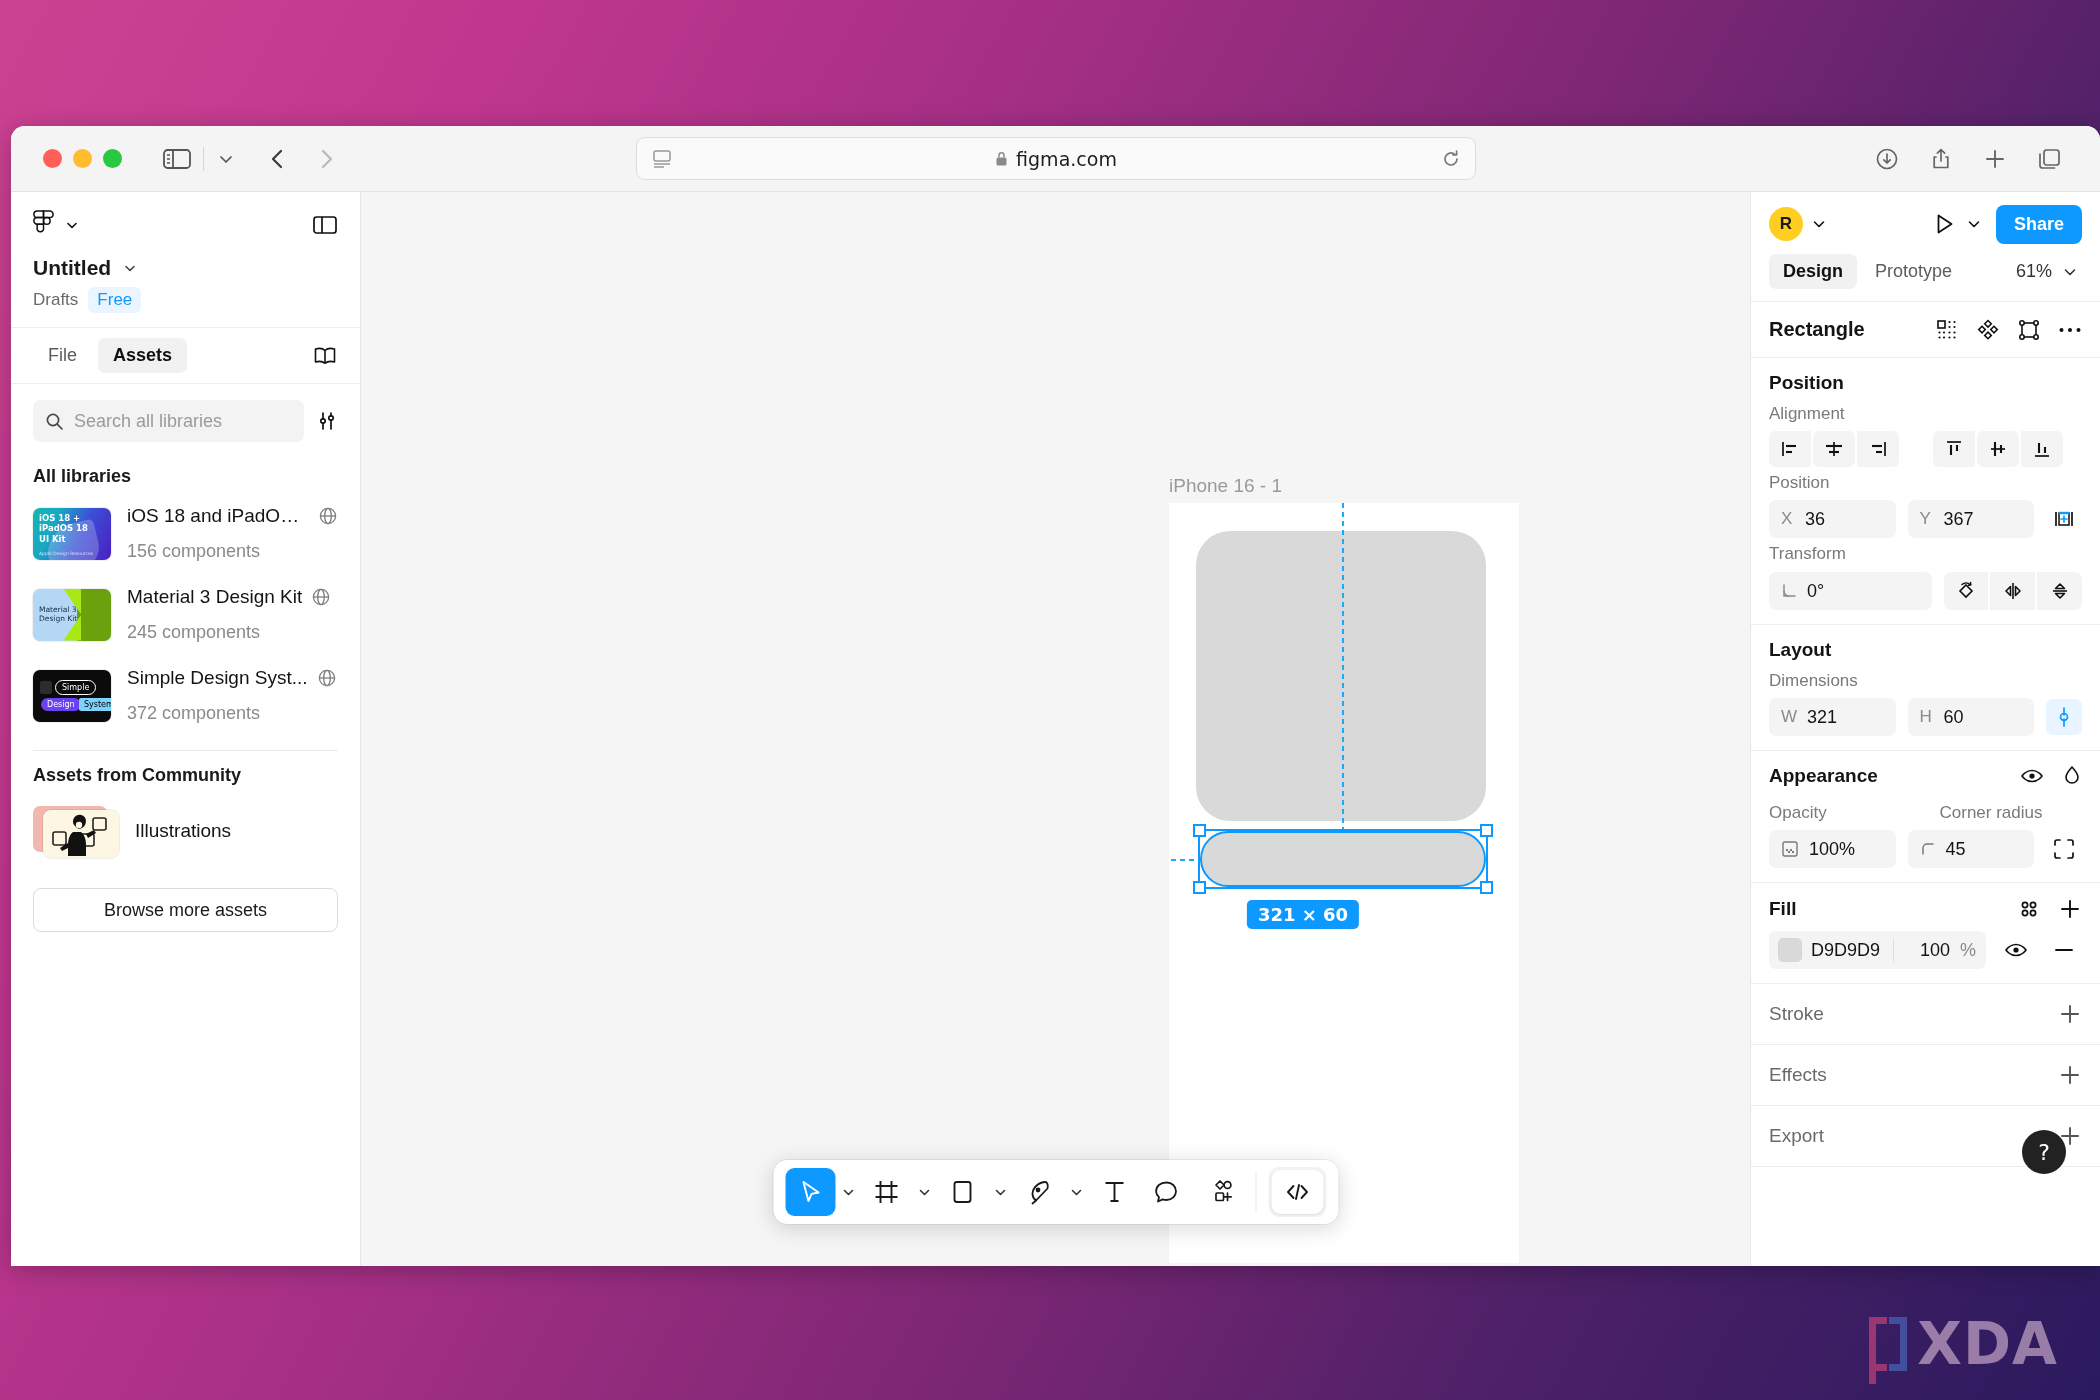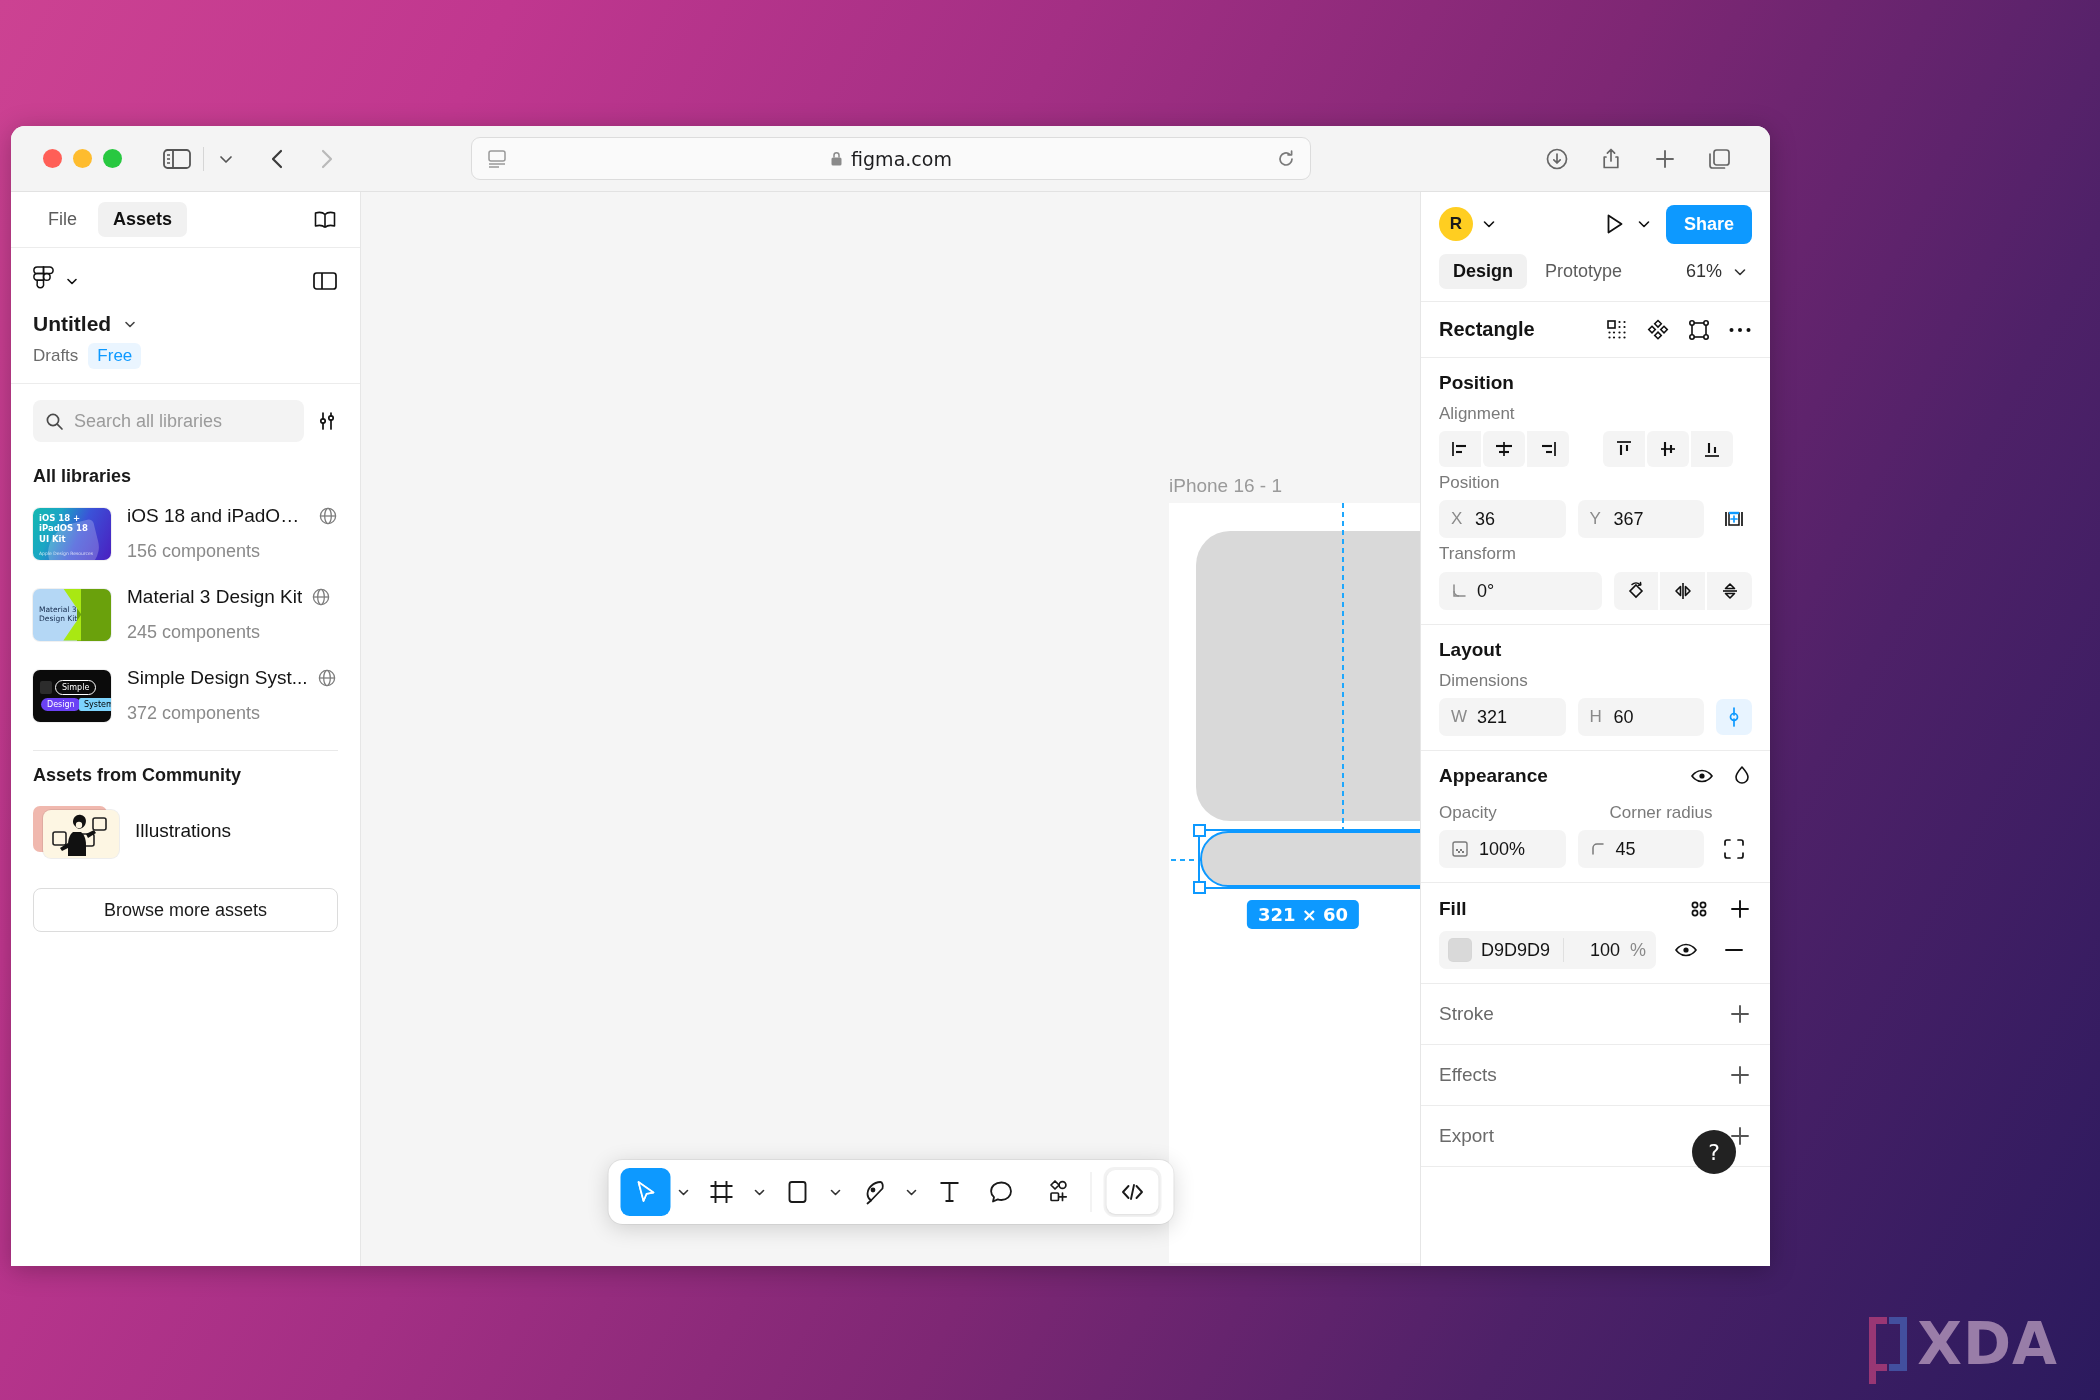--- a/index.html
+++ b/index.html
@@ -36,21 +36,21 @@
   #xda-watermark .xda-text {
     font-size: 58px; font-weight: 700; letter-spacing: 1px;
     color: #d8b9d4; font-family: "DejaVu Sans", sans-serif;
     line-height: .95;
   }
 
   
   #browser-window {
     position: absolute;
     left: 11px; top: 126px;
-    width: 1759px; height: 1140px;
+    width: 2089px; height: 1140px;
     background: #ffffff;
     border-radius: 14px 14px 0 0;
     overflow: hidden;
     box-shadow: 0 4px 26px rgba(0,0,0,.26);
   }
 
   
   #browser-toolbar {
     height: 66px;
     background: #f4f4f4;
@@ -498,30 +498,20 @@
           <path d="M18.5 22H6.5A2.5 2.5 0 014 19.5V8" fill="none" stroke="#666" stroke-width="1.7" stroke-linecap="round"></path>
         </svg>
       </div>
     </div>
   </div>
 
   <div id="figma-app">
 
     <div id="left-sidebar">
 
-      <div id="tabs-row">
-        <div class="panel-tab">File</div>
-        <div class="panel-tab active">Assets</div>
-        <div id="book-icon-btn">
-          <svg width="26" height="22" viewBox="0 0 26 22">
-            <path d="M13 5.5C11 3.5 7 3 3.5 4v13C7 16 11 16.5 13 18.5M13 5.5C15 3.5 19 3 22.5 4v13C19 16 15 16.5 13 18.5M13 5.5v13" fill="none" stroke="#111" stroke-width="1.6" stroke-linejoin="round"></path>
-          </svg>
-        </div>
-      </div>
-
       <div id="sidebar-top">
         <div id="sidebar-top-row">
           <div id="figma-logo-group">
             <span>
               <svg width="22" height="30" viewBox="0 0 22 30">
                 <path d="M4.2 1h6.3v6.6H4.2a3.3 3.3 0 110-6.6z" fill="none" stroke="#111" stroke-width="1.5"></path>
                 <path d="M10.5 1h6.3a3.3 3.3 0 010 6.6h-6.3z" fill="none" stroke="#111" stroke-width="1.5"></path>
                 <path d="M4.2 7.6h6.3v6.6H4.2a3.3 3.3 0 110-6.6z" fill="none" stroke="#111" stroke-width="1.5"></path>
                 <circle cx="13.8" cy="10.9" r="3.3" fill="none" stroke="#111" stroke-width="1.5"></circle>
                 <path d="M4.2 14.2h6.3v3.3a3.3 3.3 0 11-6.3 0z" fill="none" stroke="#111" stroke-width="1.5"></path>
@@ -546,20 +536,30 @@
           <span>
             <svg width="14" height="14" viewBox="0 0 14 14">
                 <path d="M3 5.5l4 4 4-4" fill="none" stroke="#444" stroke-width="1.6" stroke-linecap="round" stroke-linejoin="round"></path>
               </svg>
           </span>
         </div>
 
         <div id="file-meta-row">
           <span id="file-folder">Drafts</span>
           <span id="file-plan">Free</span>
+        </div>
+      </div>
+
+      <div id="tabs-row">
+        <div class="panel-tab">File</div>
+        <div class="panel-tab active">Assets</div>
+        <div id="book-icon-btn">
+          <svg width="26" height="22" viewBox="0 0 26 22">
+            <path d="M13 5.5C11 3.5 7 3 3.5 4v13C7 16 11 16.5 13 18.5M13 5.5C15 3.5 19 3 22.5 4v13C19 16 15 16.5 13 18.5M13 5.5v13" fill="none" stroke="#111" stroke-width="1.6" stroke-linejoin="round"></path>
+          </svg>
         </div>
       </div>
 
       <div id="search-row">
         <div id="search-box">
           <span>
             <svg width="19" height="19" viewBox="0 0 19 19">
               <circle cx="8" cy="8" r="5.6" fill="none" stroke="#4a4a4a" stroke-width="1.7"></circle>
               <line x1="12.2" y1="12.2" x2="17" y2="17" stroke="#4a4a4a" stroke-width="1.7" stroke-linecap="round"></line>
             </svg>

